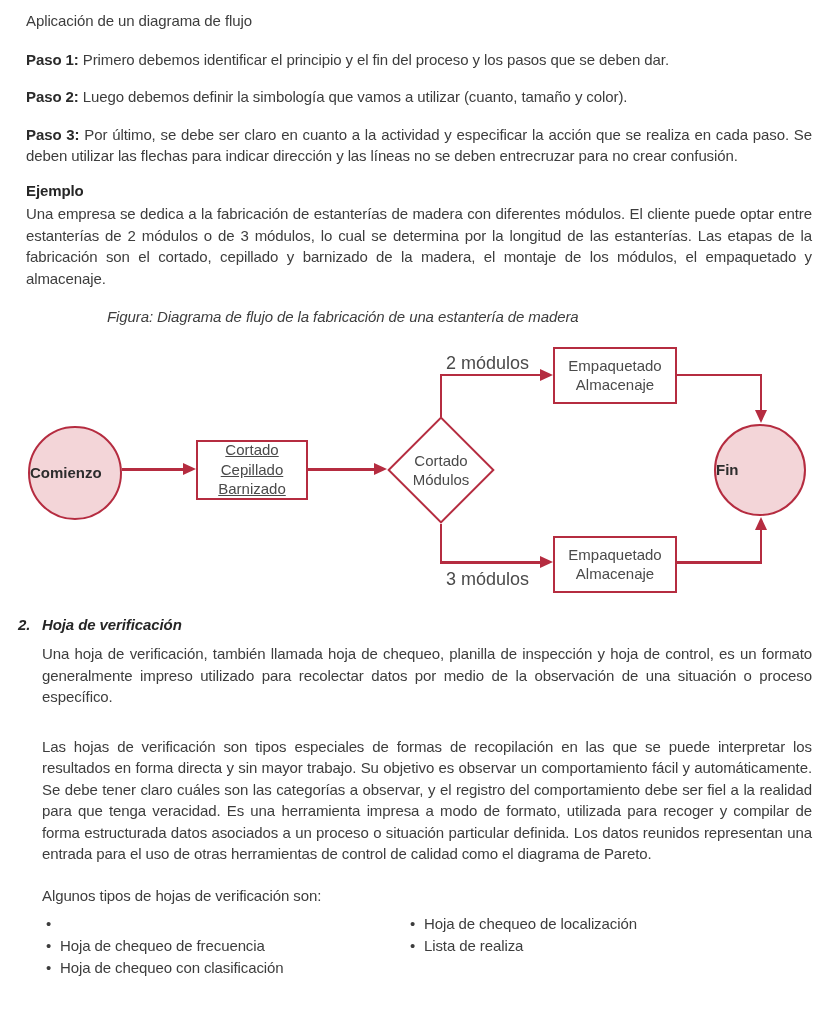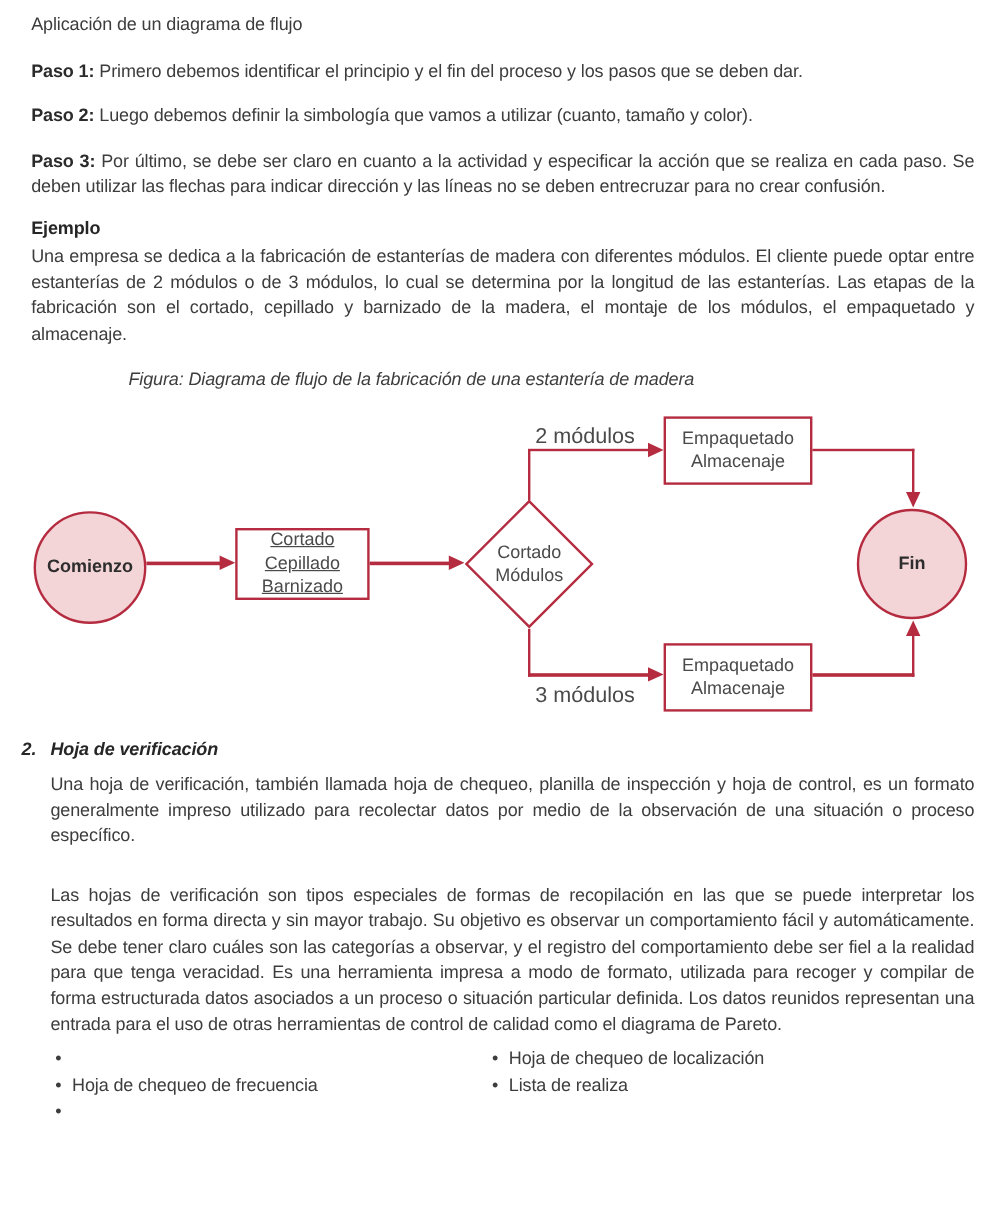--- a/index.html
+++ b/index.html
@@ -25,21 +25,21 @@
   .mt-paso3{margin-top:16px;}
   .example-heading{margin-top:13px;font-weight:bold;color:var(--heading-text);}
   .example-par{margin-top:2px;}
   .caption{margin-top:17px;margin-left:81px;font-style:italic;}
 
   
   .diagram{position:relative;left:-26px;width:838px;height:262px;margin-top:9px;letter-spacing:0;}
   .node-circle{
     position:absolute;width:94px;height:94px;border-radius:50%;
     background:var(--pink);border:2.5px solid var(--red);
-    display:flex;align-items:center;justify-content:center;
+    display:flex;align-items:center;justify-content:flex-start;
     font-weight:bold;font-size:15px;color:#2d2d2d;
   }
   .circle-start{left:28px;top:89px;}
   .circle-end{left:714px;top:87px;width:92px;height:92px;}
   .box{
     position:absolute;border:2.5px solid var(--red);background:#ffffff;
     display:flex;flex-direction:column;align-items:center;justify-content:center;
     font-size:15px;line-height:19.5px;color:var(--node-text);text-align:center;
   }
   .box-process{left:196px;top:103px;width:112px;height:60px;text-decoration:underline;}
@@ -152,32 +152,34 @@
       <span>Fin</span>
     </div>
 
   </div>
 
   <p class="sec2-head"><span class="num">2.</span><span>Hoja de verificación</span></p>
 
   <div class="sec2-body">
     <p class="s2p1 just">Una hoja de verificación, también llamada hoja de chequeo, planilla de inspección y hoja de control, es un formato generalmente impreso utilizado para recolectar datos por medio de la observación de una situación o proceso específico.</p>
     <p class="s2p2 just">Las hojas de verificación son tipos especiales de formas de recopilación en las que se puede interpretar los resultados en forma directa y sin mayor trabajo. Su objetivo es observar un comportamiento fácil y automáticamente. Se debe tener claro cuáles son las categorías a observar, y el registro del comportamiento debe ser fiel a la realidad para que tenga veracidad. Es una herramienta impresa a modo de formato, utilizada para recoger y compilar de forma estructurada datos asociados a un proceso o situación particular definida. Los datos reunidos representan una entrada para el uso de otras herramientas de control de calidad como el diagrama de Pareto.</p>
+    <p class="list-intro">Algunos tipos de hojas de verificación son:</p>
 
     <div class="bullets">
       <div class="bul-col1">
         <div class="bullet-item">
             <span class="dot">•</span>
           </div>
         <div class="bullet-item">
             <span class="dot">•</span>
             <span>Hoja de chequeo de frecuencia</span>
           </div>
         <div class="bullet-item">
             <span class="dot">•</span>
+            <span>Hoja de chequeo con clasificación</span>
           </div>
       </div>
       <div class="bul-col2">
         <div class="bullet-item">
             <span class="dot">•</span>
             <span>Hoja de chequeo de localización</span>
           </div>
         <div class="bullet-item">
             <span class="dot">•</span>
             <span>Lista de realiza</span>

